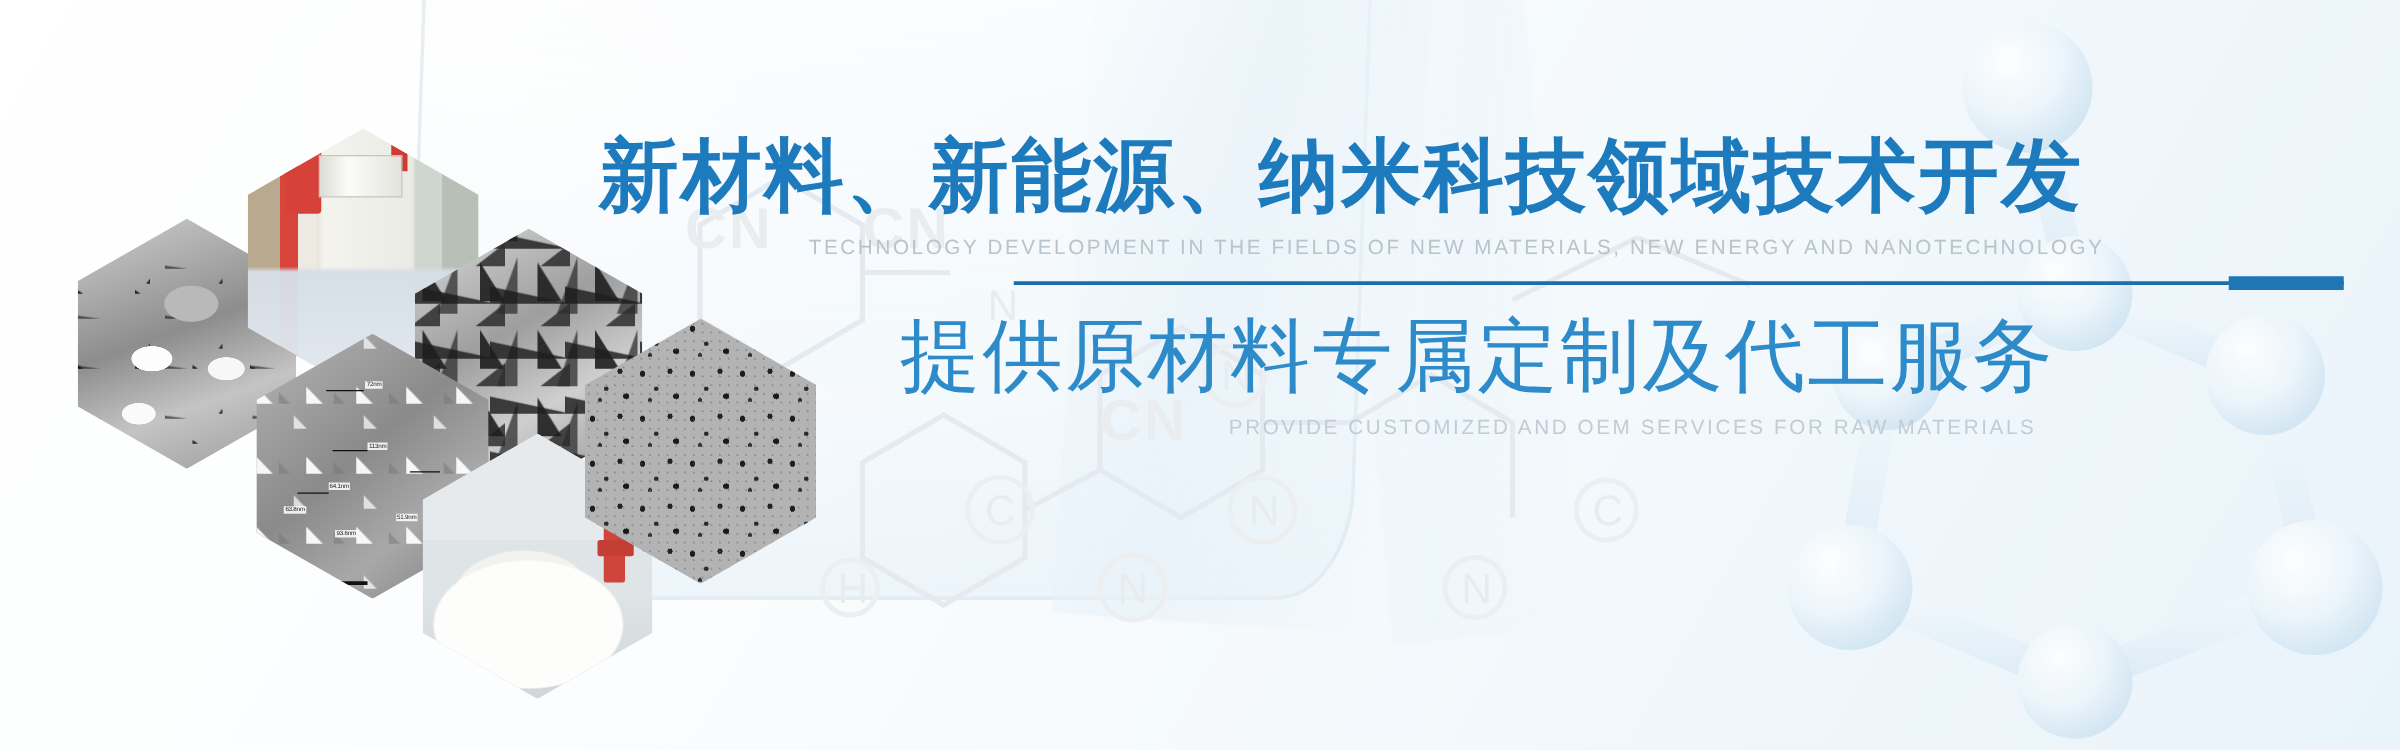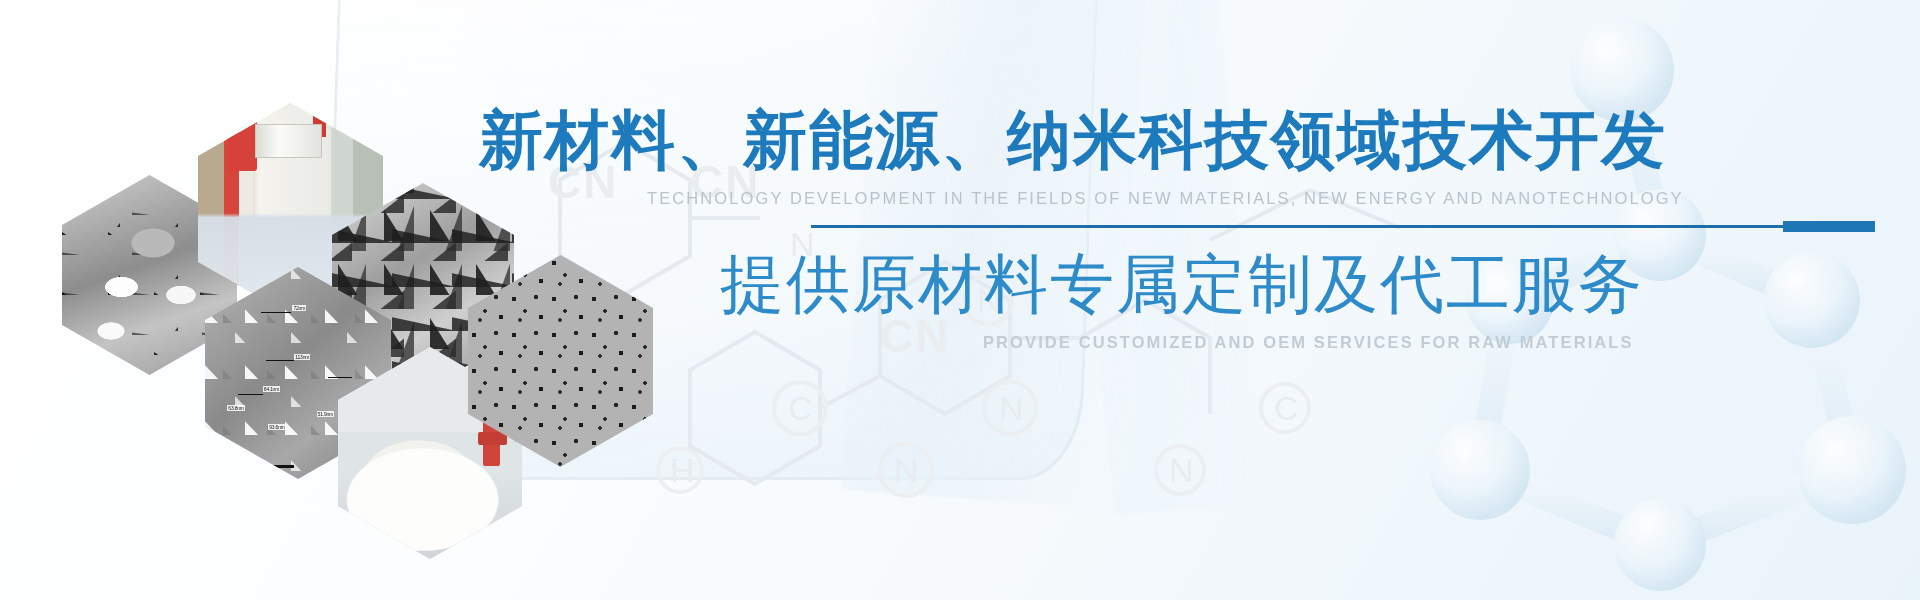--- a/index.html
+++ b/index.html
@@ -166,21 +166,21 @@
   }
   .title-cn-2 {
     margin-top:21px; margin-left:265px;
     font-size:64px; font-weight:400; color:#2e8bc9;
     letter-spacing:2px; line-height:1.12; white-space:nowrap;
     font-family:"Liberation Sans","DejaVu Sans",sans-serif;
   }
   .sub-en-2 {
     margin-top:13px; margin-left:528px;
     font-size:16.5px; color:#c2ccd4; letter-spacing:2.1px;
-    white-space:nowrap; font-weight:700;
+    white-space:nowrap; font-weight:400;
   }
 </style>
 </head>
 <body>
 
 <div id="banner">
 
   <div class="bg-layer">
     <div class="glow-l"></div>
     <div class="beaker"></div>

